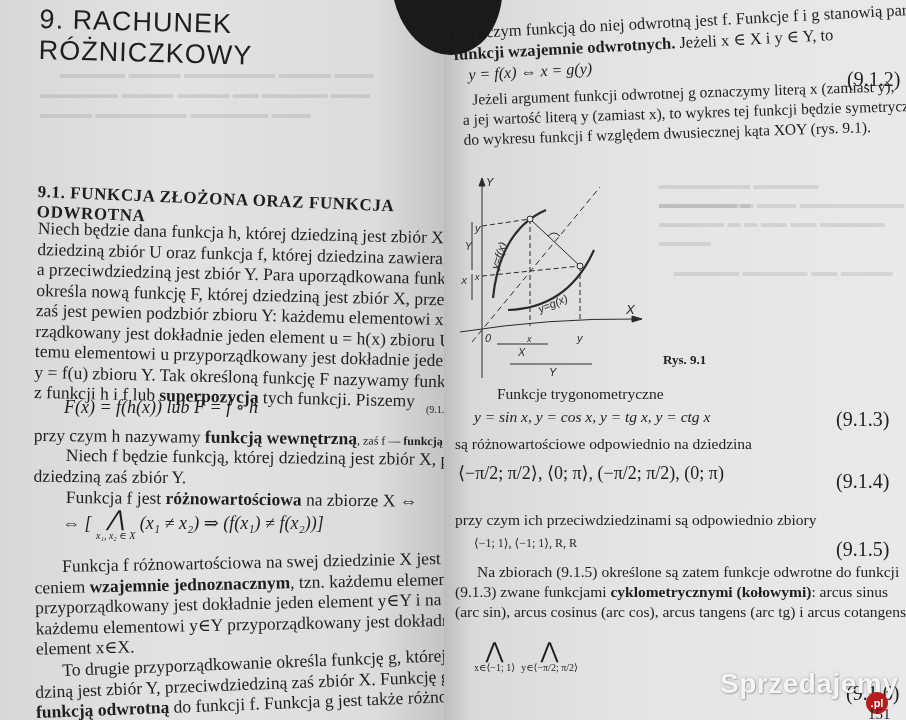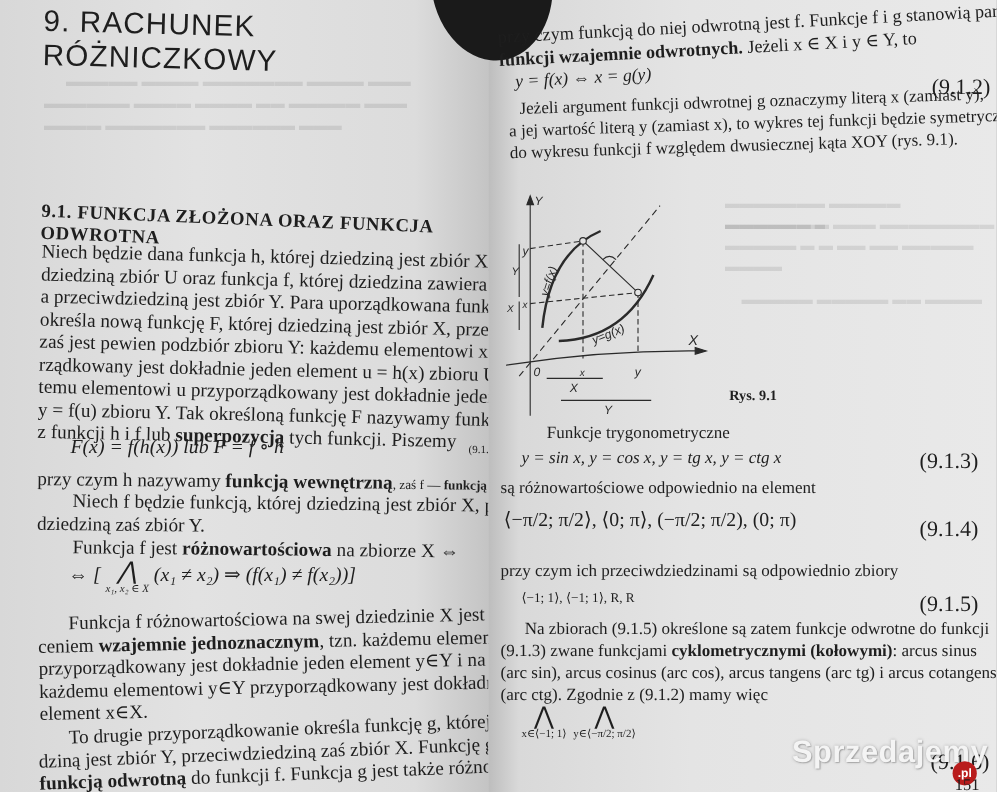--- a/index.html
+++ b/index.html
@@ -208,35 +208,34 @@
       <text x="0" y="0" transform="translate(92,143) rotate(-22)">y=g(x)</text>
     </g>
   </svg>
 </div>
 <div class="caption">Rys. 9.1</div>
 
 <div class="para" style="left:452px;top:384px;font-size:15.5px;margin-left:45px;">Funkcje trygonometryczne</div>
 <div class="formula i" style="left:474px;top:408px;font-size:15.5px;">y = sin x,   y = cos x,   y = tg x,   y = ctg x</div>
 <div class="eqnum" style="left:836px;top:408px;">(9.1.3)</div>
 
-<div class="para" style="left:455px;top:434px;font-size:15.5px;">są różnowartościowe odpowiednio na element</div>
+<div class="para" style="left:455px;top:434px;font-size:15.5px;">są różnowartościowe odpowiednio na dziedzina</div>
 <div class="formula" style="left:458px;top:462px;font-size:18px;">⟨−π/2; π/2⟩, ⟨0; π⟩, (−π/2; π/2), (0; π)</div>
 <div class="eqnum" style="left:836px;top:470px;">(9.1.4)</div>
 
 <div class="para" style="left:455px;top:510px;font-size:15.5px;">przy czym ich przeciwdziedzinami są odpowiednio zbiory</div>
 <div class="formula" style="left:474px;top:536px;font-size:12px;">⟨−1; 1⟩, ⟨−1; 1⟩, R, R</div>
 <div class="eqnum" style="left:836px;top:538px;">(9.1.5)</div>
 
 <div class="para" style="left:455px;top:562px;font-size:15.5px;line-height:20px;">
   <div style="margin-left:22px;">Na zbiorach (9.1.5) określone są zatem funkcje odwrotne do funkcji</div>
   <div>
     <span>(9.1.3) zwane funkcjami </span><span class="b">cyklometrycznymi (kołowymi)</span><span>: arcus sinus</span>
   </div>
   <div>(arc sin), arcus cosinus (arc cos), arcus tangens (arc tg) i arcus cotangens</div>
-  <div>(arc ctg). Zgodnie z (9.1.2) mamy więc</div>
 </div>
 
 <div class="formula" style="left:474px;top:640px;font-size:16px;display:flex;align-items:flex-start;gap:6px;">
   <span style="display:inline-flex;flex-direction:column;align-items:center;">
     <span class="bigwedge">⋀</span>
     <span class="sub">x∈⟨−1; 1⟩</span>
   </span>
   <span style="display:inline-flex;flex-direction:column;align-items:center;">
     <span class="bigwedge">⋀</span>
     <span class="sub">y∈⟨−π/2; π/2⟩</span>

